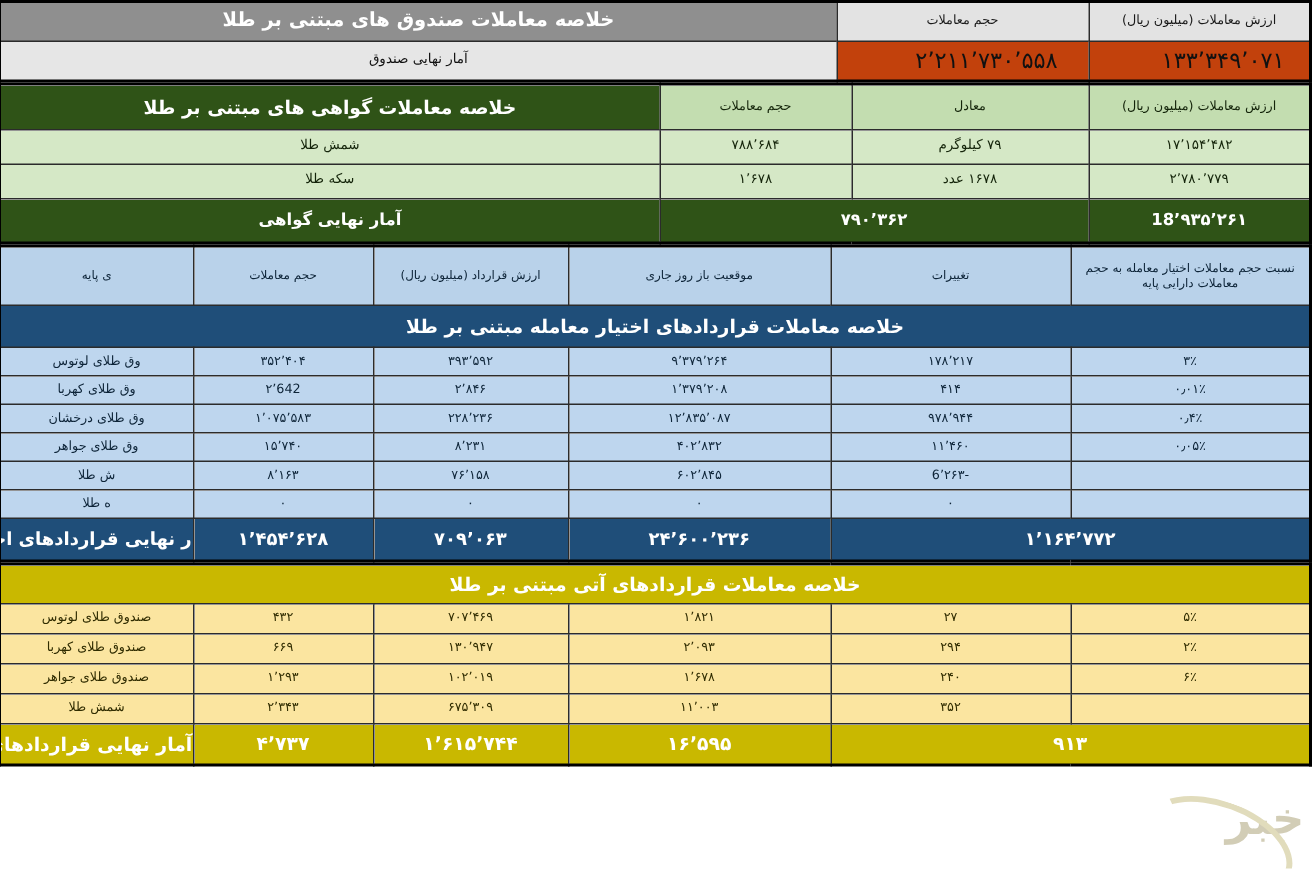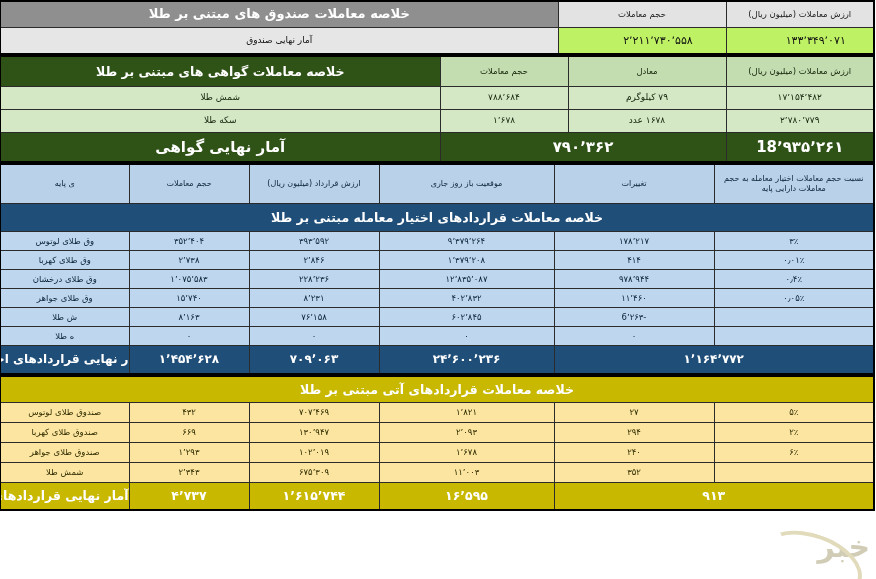--- a/index.html
+++ b/index.html
@@ -52,23 +52,23 @@
     font-weight: bold;
     height: 25px;
   }
   .t1 .colhead {
     background: #e3e3e3;
     color: #1a1a1a;
     font-size: 8.5px;
     height: 24px;
   }
   .t1 .datacell {
-    background: #bef264;
+    background: #c2410c;
     color: #111;
-    font-size: 11px;
+    font-size: 15px;
     height: 25px;
     padding-left: 32px;
   }
   .t1 .labelcell {
     background: #e6e6e6;
     color: #111;
     font-size: 9px;
     height: 25px;
   }
 
@@ -89,21 +89,21 @@
   }
   .t2 .datacell, .t2 .labelcell {
     background: #d5e8c6;
     color: #14240a;
     font-size: 9px;
     height: 22px;
   }
   .t2 .totalcell {
     background: #2f5317;
     color: #ffffff;
-    font-size: 15px;
+    font-size: 11px;
     font-weight: bold;
     height: 28px;
   }
 
   
   .t3 { margin-top: 14px; }
   .t3 .banner {
     background: #1f4e79;
     color: #ffffff;
     font-size: 12.5px;
@@ -283,21 +283,21 @@
         <td class="datacell">۹٬۳۷۹٬۲۶۴</td>
         <td class="datacell">۳۹۳٬۵۹۲</td>
         <td class="datacell">۳۵۲٬۴۰۴</td>
         <td class="labelcell label-right">وق طلای لوتوس</td>
       </tr>
       <tr>
         <td class="datacell">۰٫۰۱٪</td>
         <td class="datacell">۴۱۴</td>
         <td class="datacell">۱٬۳۷۹٬۲۰۸</td>
         <td class="datacell">۲٬۸۴۶</td>
-        <td class="datacell">۲٬۷۳۸</td>
+        <td class="datacell">۲٬642</td>
         <td class="labelcell label-right">وق طلای کهربا</td>
       </tr>
       <tr>
         <td class="datacell">۰٫۴٪</td>
         <td class="datacell">۹۷۸٬۹۴۴</td>
         <td class="datacell">۱۲٬۸۳۵٬۰۸۷</td>
         <td class="datacell">۲۲۸٬۲۳۶</td>
         <td class="datacell">۱٬۰۷۵٬۵۸۳</td>
         <td class="labelcell label-right">وق طلای درخشان</td>
       </tr>

